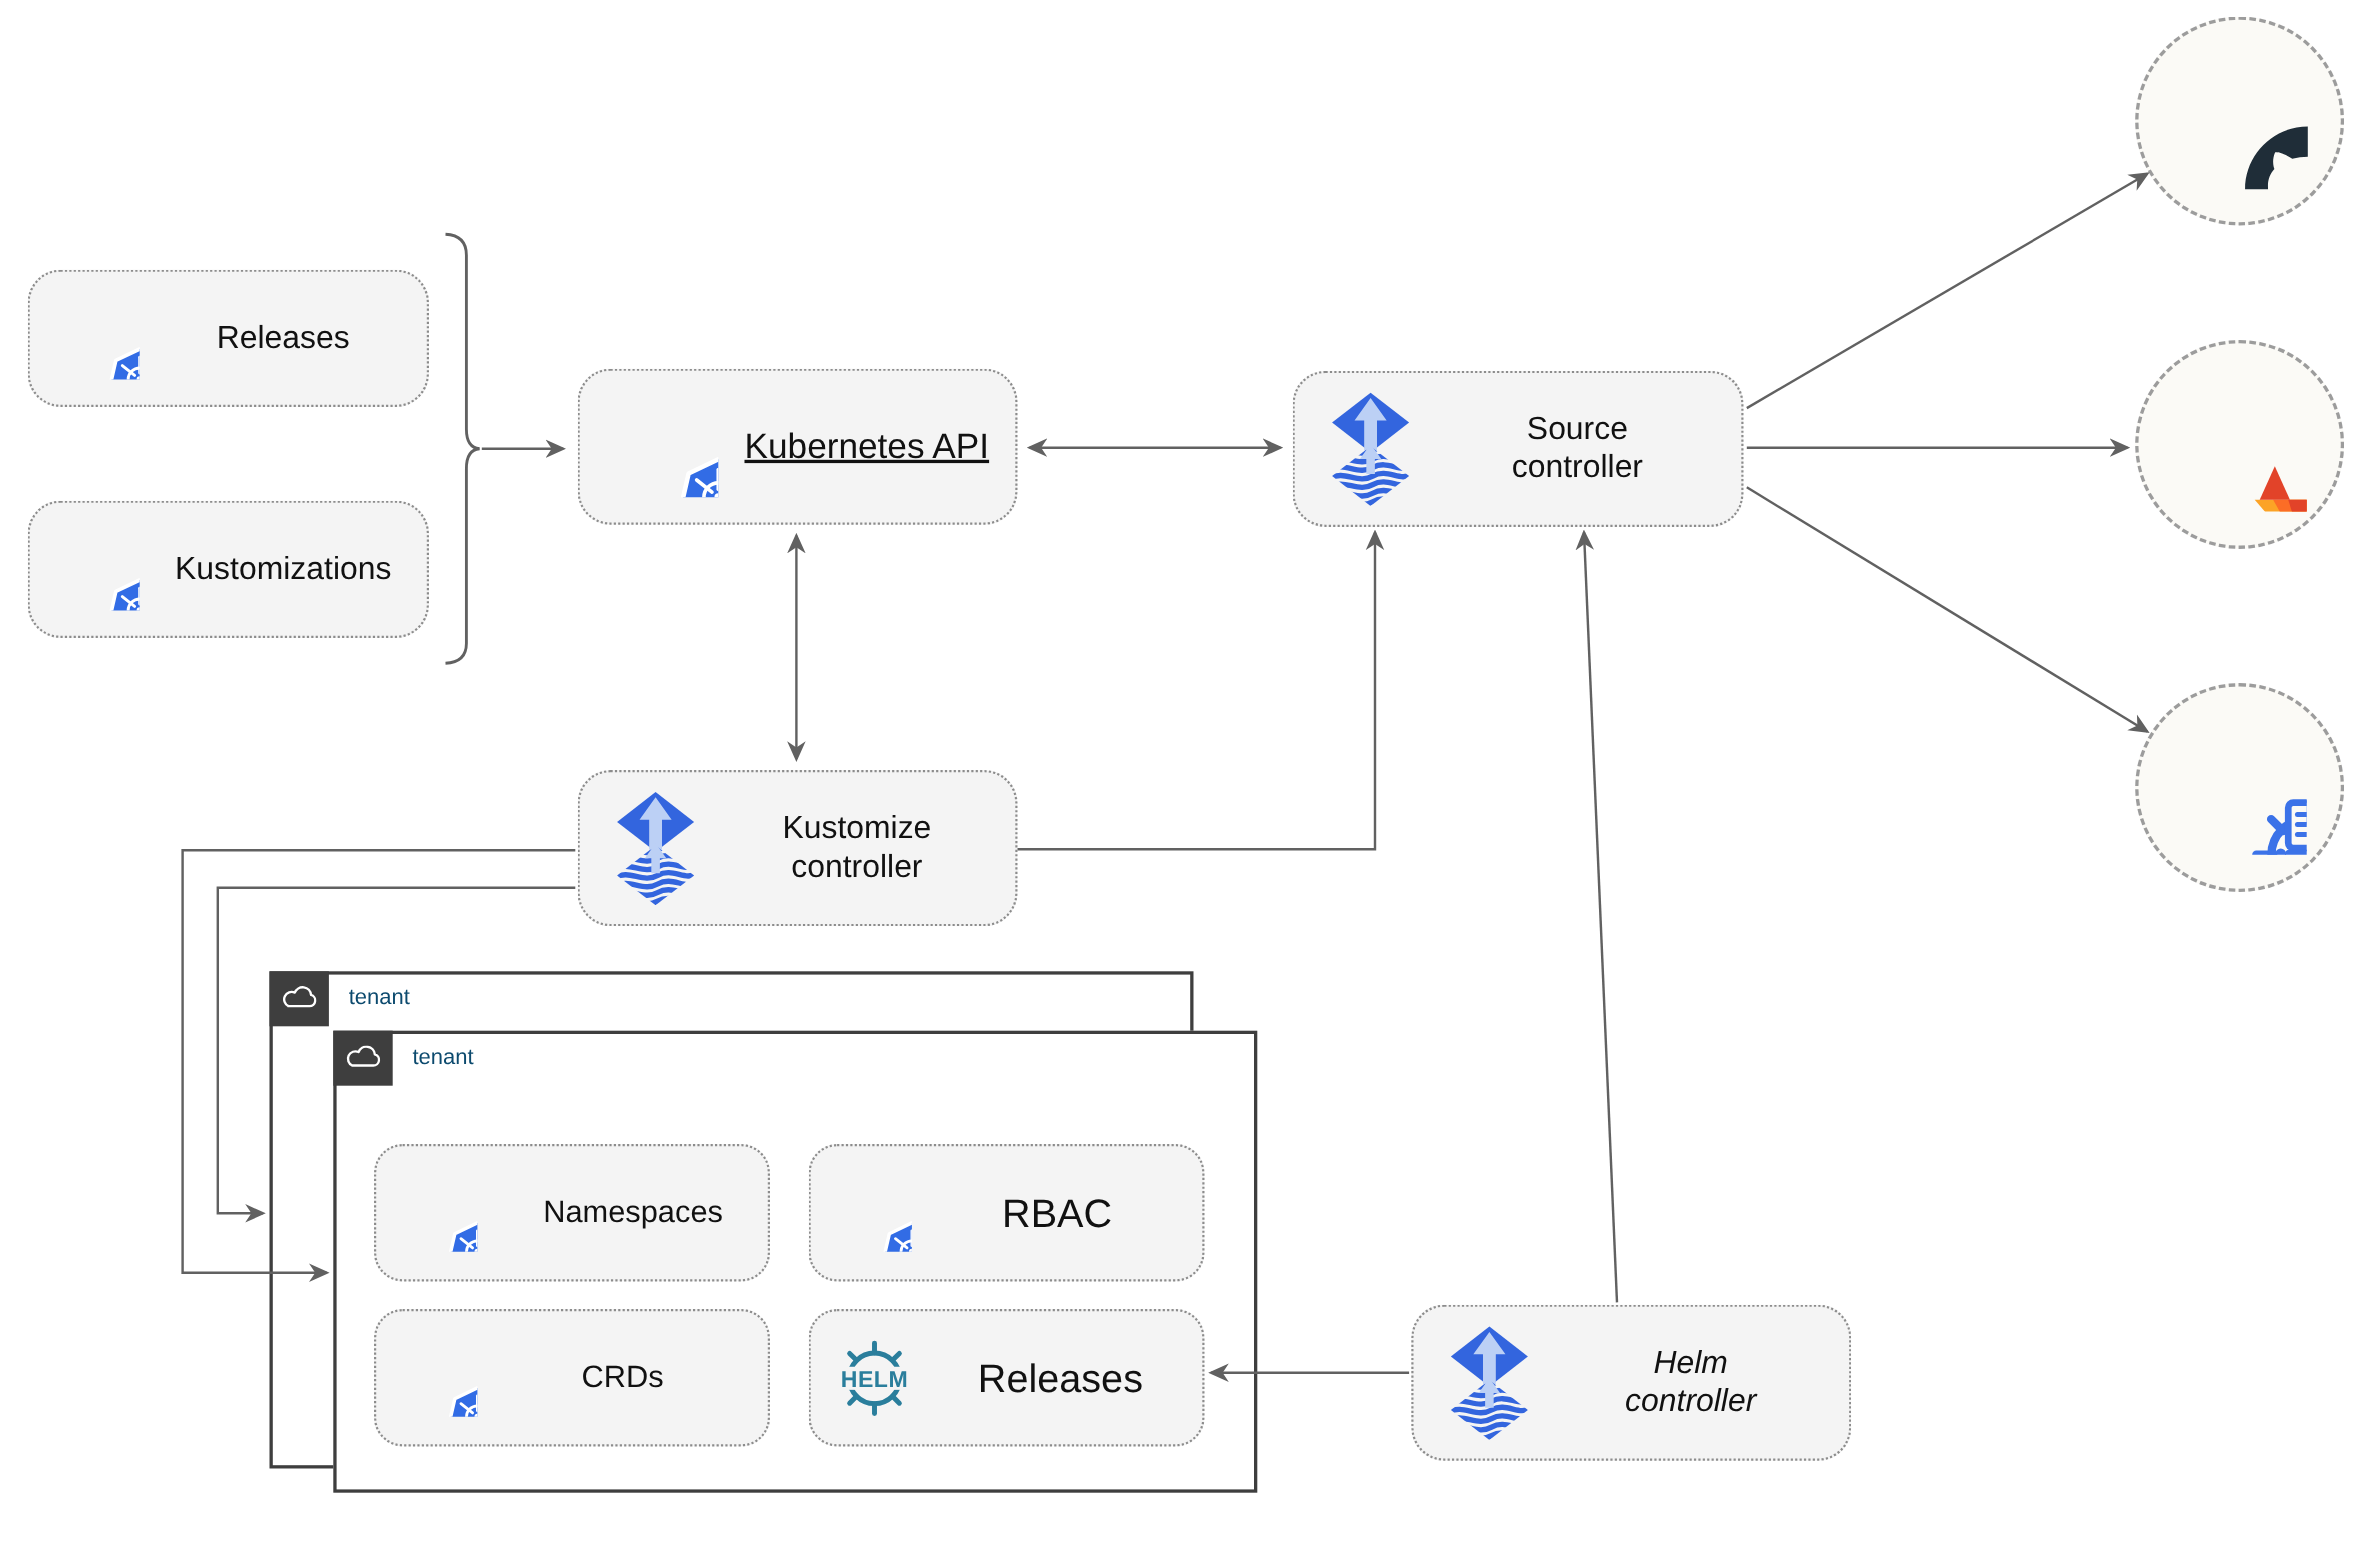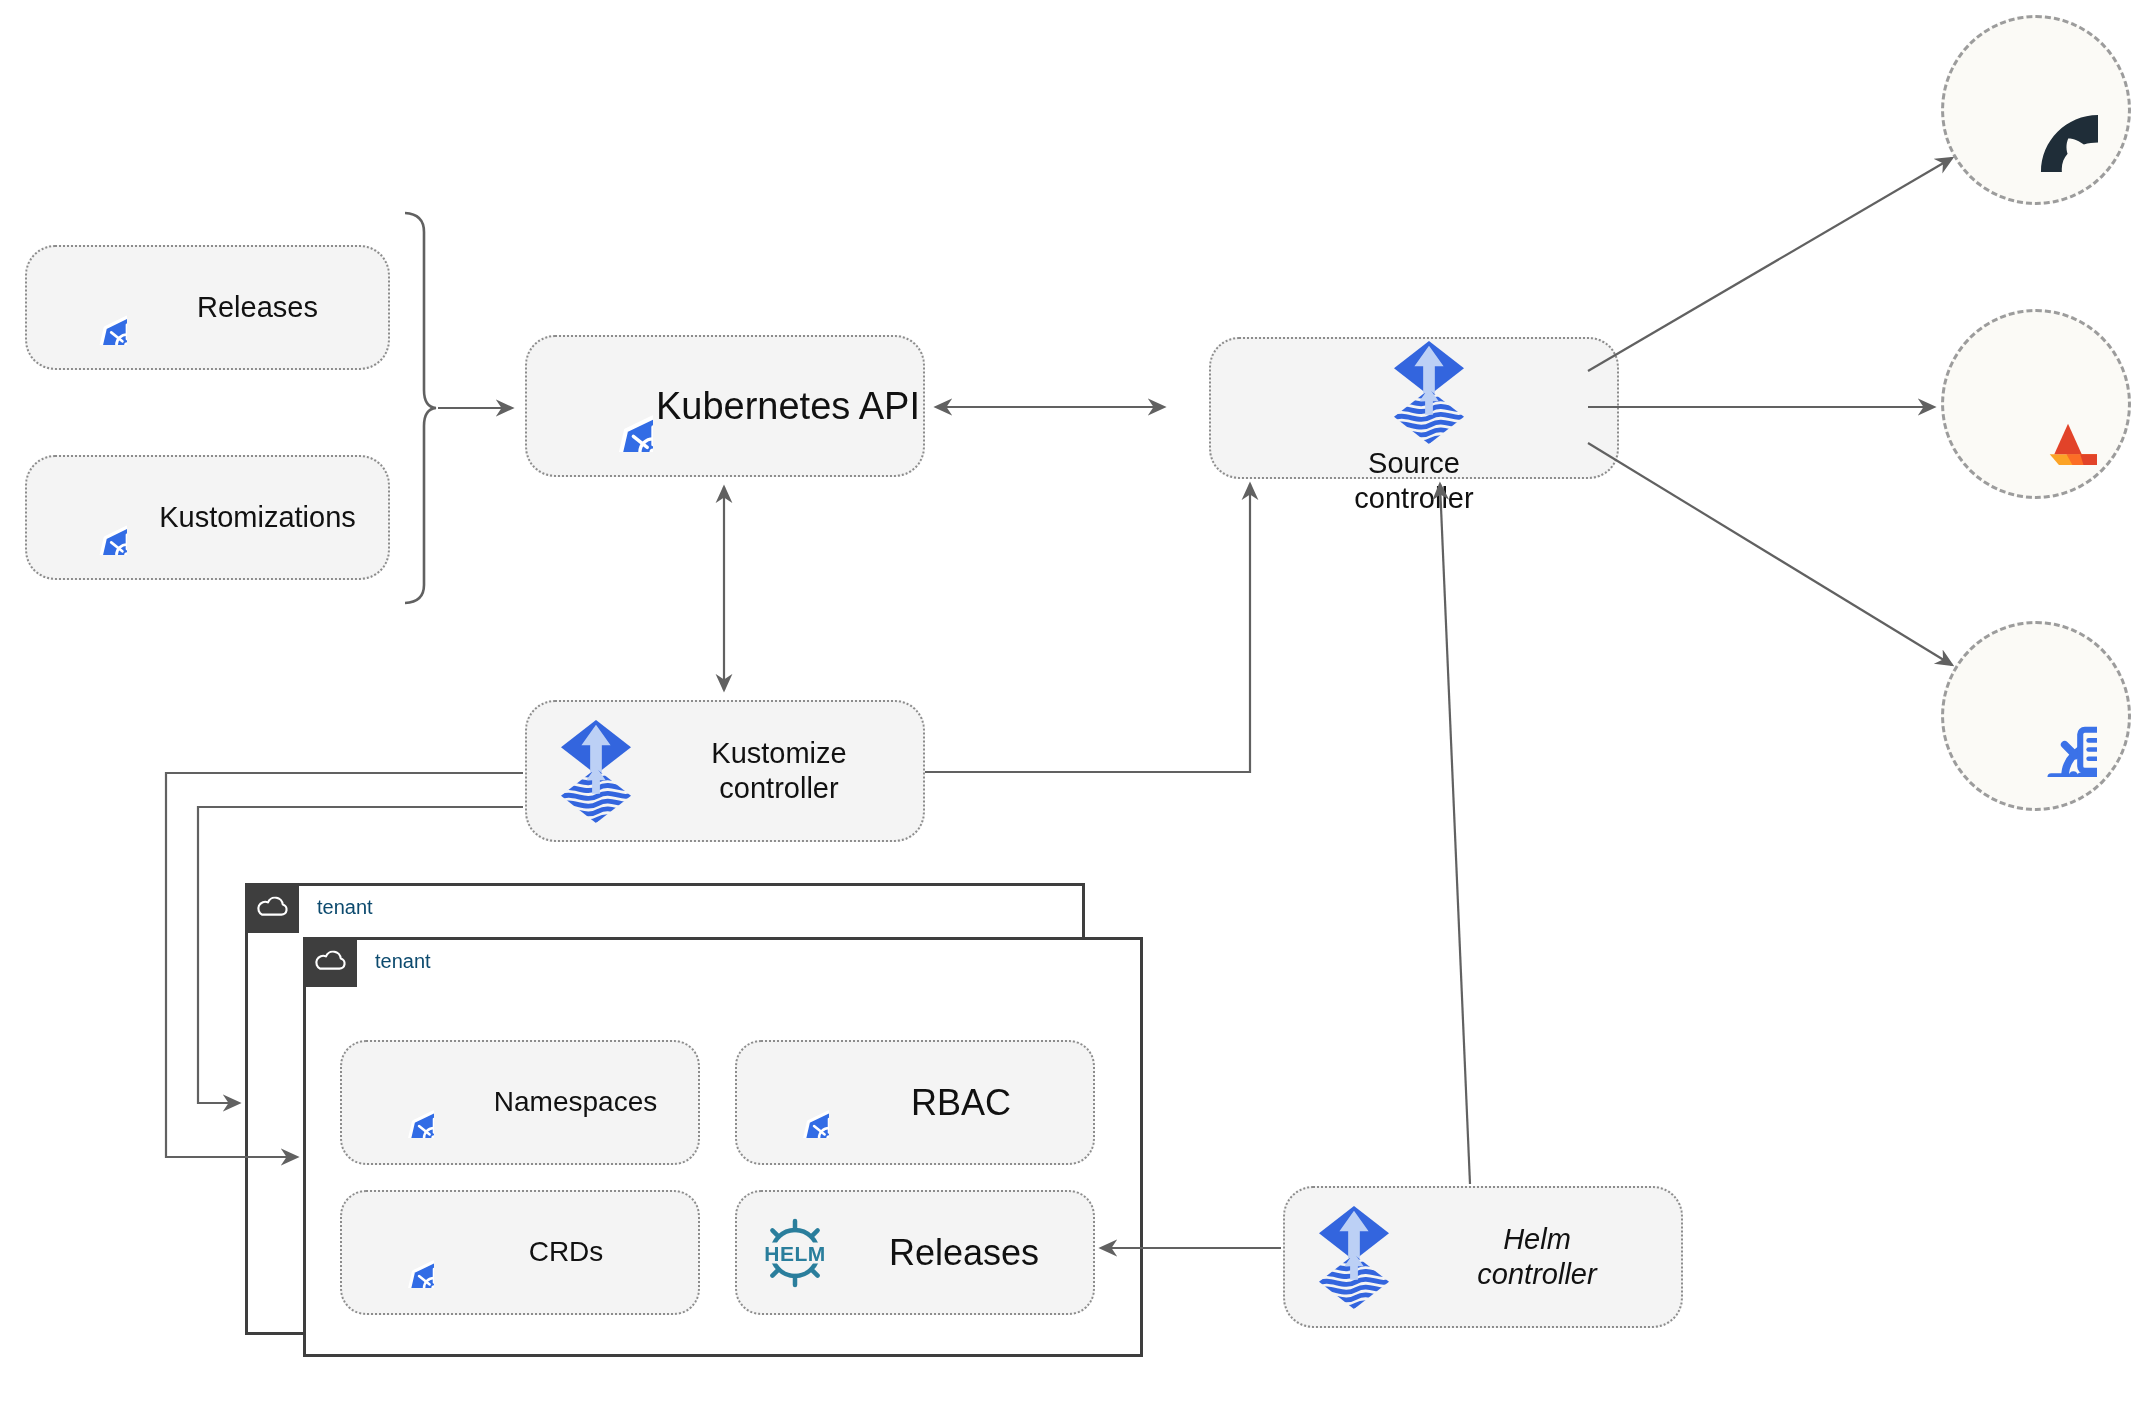--- a/index.html
+++ b/index.html
@@ -142,25 +142,25 @@
       </span>
   </div>
 
   <div class="box z3" style="left:525px;top:335px;width:400px;height:142px;">
     <span class="iconwrap" style="margin-left:34px;">
         <svg width="92" height="92" viewBox="-44 -44 88 88">
           <use href="#sym-k8s"></use>
         </svg>
       </span>
     <span class="lblarea">
-        <span class="lbl" style="font-size:38px;">Kubernetes API</span>
-      </span>
-  </div>
-
-  <div class="box z3" style="left:1209px;top:337px;width:410px;height:142px;flex-direction:column;">
+        <span class="lbl" style="font-size:32px;text-decoration:underline;">Kubernetes API</span>
+      </span>
+  </div>
+
+  <div class="box z3" style="left:1175px;top:337px;width:410px;height:142px;">
     <span class="iconwrap" style="margin-left:30px;">
         <svg width="78" height="107" viewBox="0 0 80 110">
           <use href="#sym-flux"></use>
         </svg>
       </span>
     <span class="lblarea">
         <span class="lbl" style="max-width:175px;">Source controller</span>
       </span>
   </div>
 

